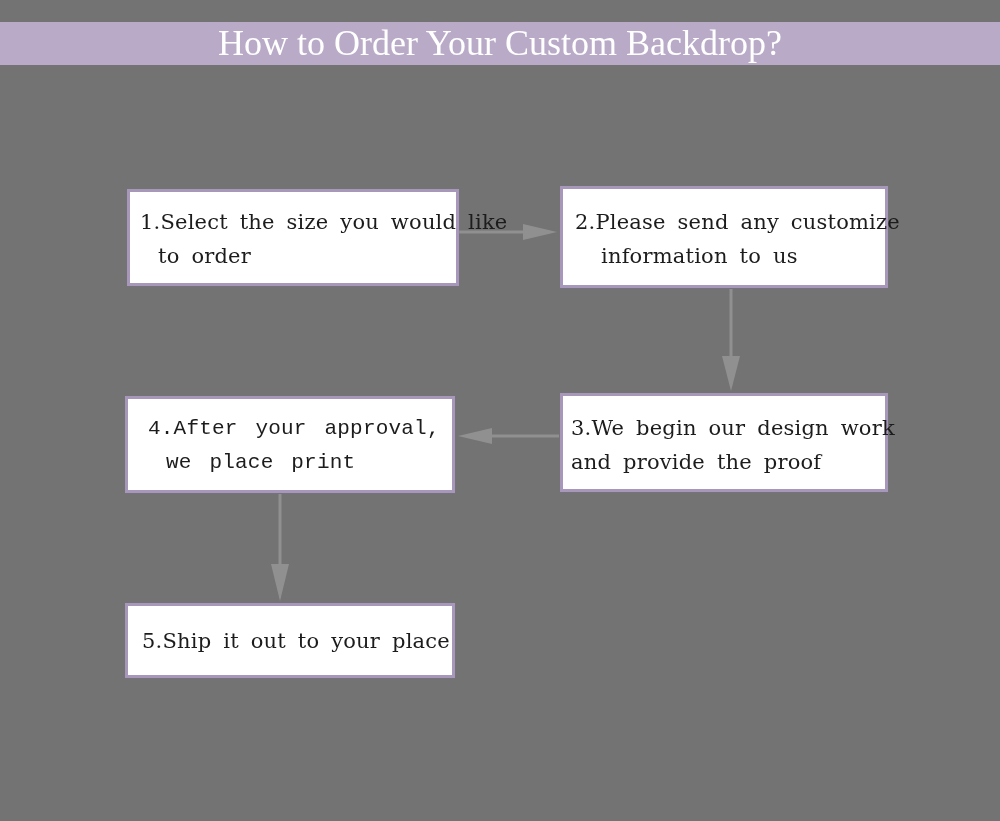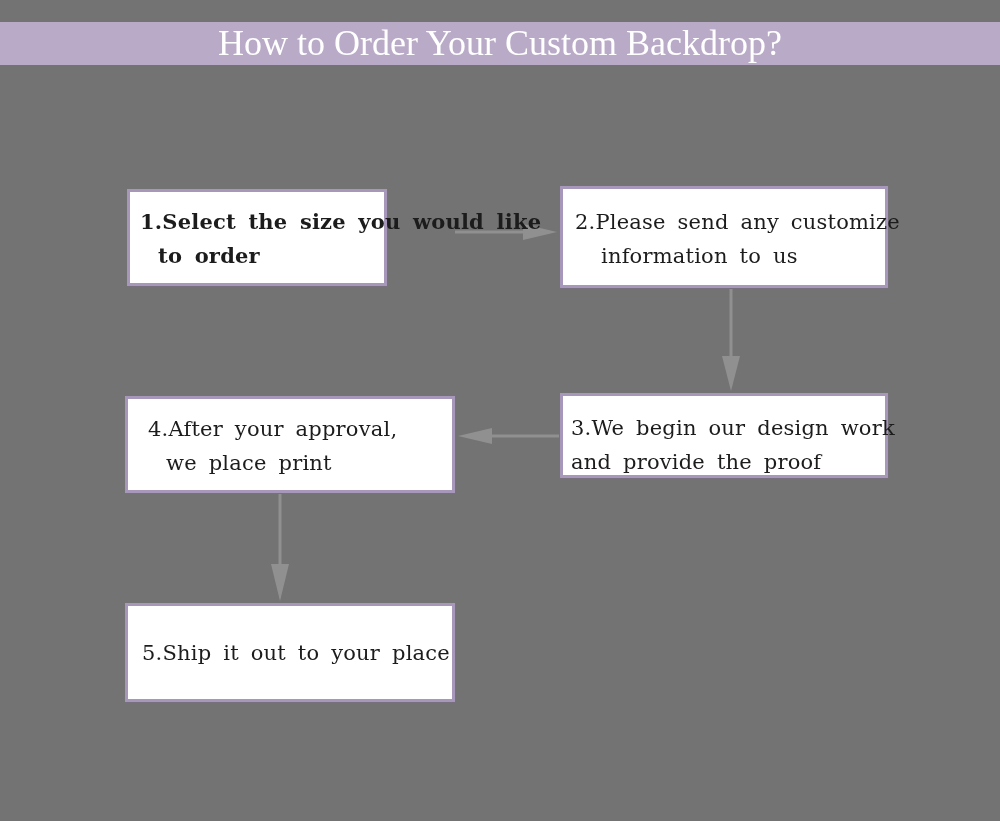--- a/index.html
+++ b/index.html
@@ -51,29 +51,29 @@
     color: var(--text-color, #1c1c1c);
     font-size: 21px;
     line-height: 34px;
     word-spacing: 0.24em;
     letter-spacing: 0.2px;
   }
   .step-box .line {
     display: block;
     white-space: nowrap;
   }
-  .step-1 { left: 127px; top: 189px; width: 260px; height: 97px; padding: 13px 0 16px 10px; font-weight: bold; }
+  .step-1 { left: 127px; top: 189px; width: 332px; height: 97px; padding: 13px 0 16px 10px; }
   .step-1 .line2 { margin-left: 18px; }
   .step-2 { left: 560px; top: 186px; width: 328px; height: 102px; padding: 16px 0 8px 12px; }
   .step-2 .line2 { margin-left: 26px; }
-  .step-3 { left: 560px; top: 393px; width: 328px; height: 85px; padding: 15px 0 0 8px; }
+  .step-3 { left: 560px; top: 393px; width: 328px; height: 99px; padding: 15px 0 0 8px; }
   .step-3 .line2 { margin-left: 0; }
-  .step-4 { left: 125px; top: 396px; width: 330px; height: 97px; padding: 13px 0 0 20px; }
+  .step-4 { left: 125px; top: 396px; width: 330px; height: 97px; padding: 13px 0 0 20px; font-family: Liberation Mono, monospace; }
   .step-4 .line2 { margin-left: 18px; }
-  .step-5 { left: 125px; top: 603px; width: 330px; height: 99px; display: flex; align-items: center; padding: 0 0 0 14px; }
+  .step-5 { left: 125px; top: 603px; width: 330px; height: 75px; display: flex; align-items: center; padding: 0 0 0 14px; }
 </style>
 </head>
 <body>
 
 <div class="page">
 
   <div class="banner">
     <span class="banner-title">How to Order Your Custom Backdrop?</span>
   </div>
 

